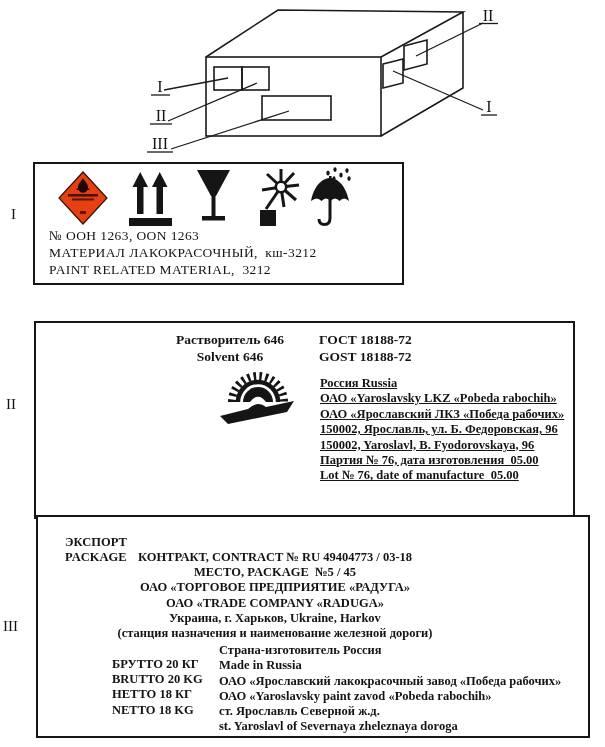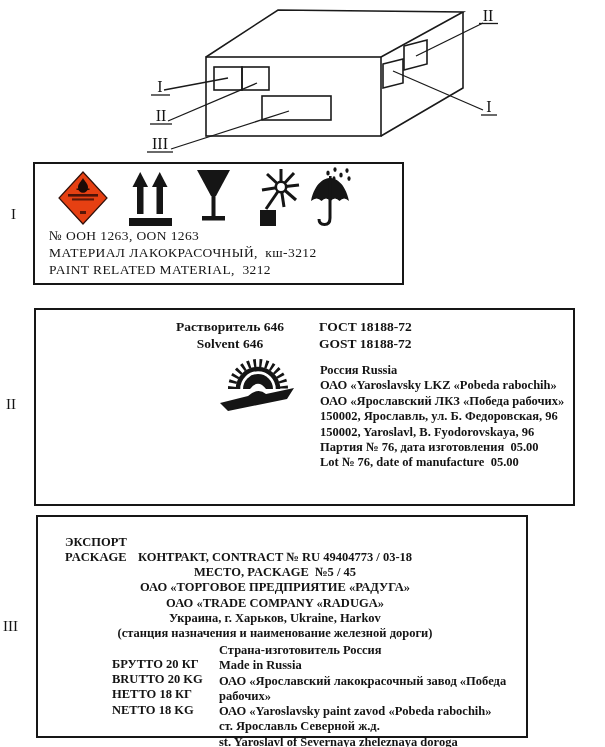--- a/index.html
+++ b/index.html
@@ -13,35 +13,35 @@
   #diagram{position:absolute;left:0;top:0;}
   #diagram text{font-family:"Liberation Serif","DejaVu Serif",serif;font-size:16px;fill:#141414;}
   
   .margin-marker{position:absolute;font-size:15px;width:30px;}
   #mm1{left:11px;top:206px;}
   #mm2{left:6px;top:396px;}
   #mm3{left:3px;top:618px;}
   
   .box{position:absolute;border:2px solid #161616;background:#fff;box-sizing:border-box;}
   #box1{left:33px;top:162px;width:371px;height:123px;}
-  #box2{left:34px;top:308px;width:541px;height:198px;}
-  #box3{left:36px;top:515px;width:492px;height:223px;text-decoration:underline;}
+  #box2{left:34px;top:321px;width:541px;height:198px;}
+  #box3{left:36px;top:515px;width:554px;height:223px;text-decoration:underline;}
   
   .b1-icon{position:absolute;top:5px;}
   #i-diamond{left:23px;top:7px;}
   #i-arrows{left:92px;}
   #i-glass{left:161px;}
   #i-heat{left:218px;top:4px;}
   #i-umbrella{left:274px;top:3px;}
   .b1-text{position:absolute;left:14px;top:63px;font-size:13.5px;line-height:17px;letter-spacing:0.4px;}
   
   .b2-hl{position:absolute;left:138px;top:9px;width:112px;text-align:center;font-weight:bold;font-size:13.5px;line-height:16.5px;}
   .b2-hr{position:absolute;left:283px;top:9px;font-weight:bold;font-size:13.5px;line-height:16.5px;}
   #b2-logo{position:absolute;left:180px;top:45px;}
-  .b2-producer{position:absolute;left:284px;top:53px;font-weight:bold;font-size:12.5px;line-height:15.4px;}
+  .b2-producer{position:absolute;left:284px;top:53px;font-weight:bold;font-size:12.5px;line-height:15.4px;text-decoration:underline;}
   .b2-packages{position:absolute;left:13px;top:98px;font-size:12.5px;line-height:14px;}
   .b2-shelf{position:absolute;left:109px;top:161px;font-weight:bold;font-size:12.5px;line-height:14px;}
   
   #box3{font-weight:bold;font-size:12.5px;}
   .b3-export{position:absolute;left:27px;top:18px;line-height:15.2px;}
   .b3-center{position:absolute;left:0px;top:33px;width:474px;text-align:center;line-height:15.2px;}
   .b3-weights{position:absolute;left:74px;top:140px;line-height:15.2px;}
   .b3-right{position:absolute;left:181px;top:126px;line-height:15.3px;}
   svg{display:block;}
 </style>

